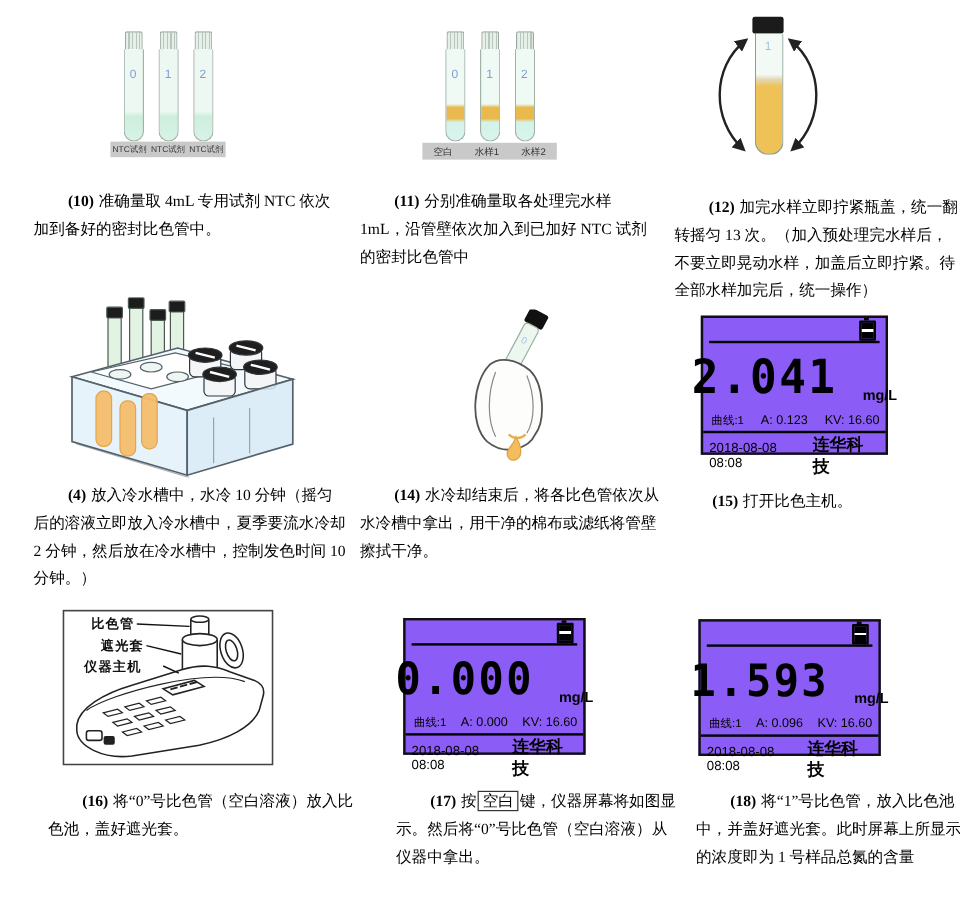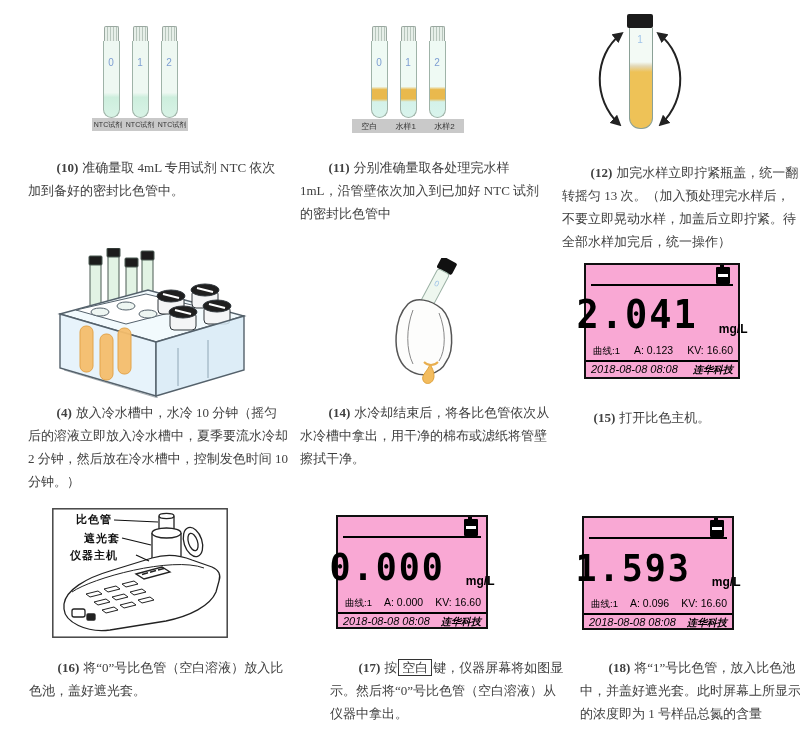--- a/index.html
+++ b/index.html
@@ -1,20 +1,20 @@
 <!DOCTYPE html>
 <html><head>
 <meta charset="utf-8">
 <style>
   html,body{margin:0;padding:0;background:#fff;}
   .page{position:relative;width:800px;height:750px;background:#fff;overflow:hidden;
         font-family:"Liberation Serif","DejaVu Serif",serif;color:#1c1c1c;}
 
   
-  .cap{position:absolute;margin:0;font-size:13px;line-height:23px;text-indent:2.2em;color:#404040;}
+  .cap{position:absolute;margin:0;font-size:13px;line-height:23px;text-indent:2.2em;color:#000000;}
   .capnum{font-weight:bold;margin-right:4px;}
   .key{border:1px solid #333;padding:0 3px;margin:0 1px;text-indent:0;display:inline-block;line-height:15px;}
 
   
   .fig{position:absolute;}
   .tube-row{display:flex;gap:12px;justify-content:center;}
   .tube{width:17px;position:relative;}
   .tube .tcap{height:14px;margin:0 1px;border:1px solid #9aa8a0;border-bottom:none;border-radius:2px 2px 0 0;
       background:repeating-linear-gradient(90deg,#e7efe9 0 2px,#b8c6bd 2px 3px);}
   .tube .tbody{height:76px;border:1px solid #9fb3a8;border-top:none;border-radius:0 0 9px 9px;position:relative;}
@@ -27,35 +27,35 @@
 
   
   .bigtube-cap{position:absolute;left:42px;top:0;width:26px;height:14px;background:#1b1b1b;border-radius:2px;}
   .bigtube-body{position:absolute;left:44px;top:14px;width:22px;height:100px;border:1px solid #8aa096;border-top:none;
       border-radius:0 0 11px 11px;
       background:linear-gradient(180deg,#f3faf5 0%,#f3faf5 34%,#e3d9b8 38%,#eec257 44%,#eec257 100%);}
   .bigtube-num{position:absolute;left:44px;top:20px;width:22px;text-align:center;
       font:10px "Liberation Sans",sans-serif;color:#9fc3e8;}
 
   
-  .screen{position:absolute;border:2px solid #101010;background:#f9a8d4;
+  .screen{position:absolute;border:2px solid #101010;background:#8b5cf6;
       font-family:"Liberation Sans","DejaVu Sans",sans-serif;color:#000;}
   .scr-top{position:relative;height:19px;margin:0 5px;border-bottom:2px solid #000;}
   .battery{position:absolute;right:3px;top:2px;width:10px;height:13px;border:2px solid #000;border-radius:1px;
       background:linear-gradient(#000 0 40%,#fff 40% 58%,#000 58% 100%);}
   .battery::before{content:"";position:absolute;left:2px;top:-4px;width:4px;height:2px;background:#000;}
   .scr-main{display:flex;justify-content:center;align-items:flex-end;margin-top:7px;height:40px;}
   .scr-digits{font-family:"DejaVu Sans Mono",monospace;font-weight:700;font-size:37px;line-height:36px;
       letter-spacing:2px;transform:scaleY(1.06);}
   .scr-unit{font-size:12px;font-weight:700;margin-left:21px;transform:translateY(3px);}
   .scr-info{display:flex;justify-content:space-between;align-items:baseline;margin:11px 5px 0 7px;font-size:10.5px;}
   .scr-info .curve{font-size:9.5px;}
   .scr-div{border-top:2px solid #000;margin-top:2px;}
-  .scr-foot{display:flex;justify-content:space-between;padding:1px 5px 0 5px;font-size:11px;font-style:italic;}
-  .scr-brand{font-weight:700;font-size:10px;}
+  .scr-foot{display:flex;justify-content:space-between;align-items:center;padding:1px 5px 0 5px;font-size:11px;}
+  .scr-brand{font-weight:700;font-size:14px;}
 
   
   .inst-label{position:absolute;font:bold 11px "Liberation Sans",sans-serif;color:#111;letter-spacing:1px;}
 
   svg{display:block;}
 </style>
 </head>
 <body>
 
 <div class="page">
@@ -278,21 +278,21 @@
       <g stroke="#111" stroke-width="1.2">
         <line x1="62" y1="12" x2="106" y2="14"></line>
         <line x1="70" y1="30" x2="99" y2="37"></line>
         <line x1="84" y1="47" x2="97" y2="53"></line>
       </g>
     </svg>
     <span class="inst-label" style="left:24px;top:4px;">比色管</span>
     <span class="inst-label" style="left:32px;top:23px;">遮光套</span>
     <span class="inst-label" style="left:18px;top:40px;">仪器主机</span>
   </div>
-  <p class="cap" style="left:29px;top:656px;width:260px;">
+  <p class="cap" style="left:40px;top:656px;width:260px;">
     <b class="capnum">(16)</b><span>将“0”号比色管（空白溶液）放入比色池，盖好遮光套。</span>
   </p>
 
   <div class="screen" style="left:336px;top:515px;width:148px;height:110px;">
     <div class="scr-top">
       <div class="battery"></div>
     </div>
     <div class="scr-main">
       <span class="scr-digits" style="font-size:35px;">0.000</span>
       <span class="scr-unit">mg/L</span>

